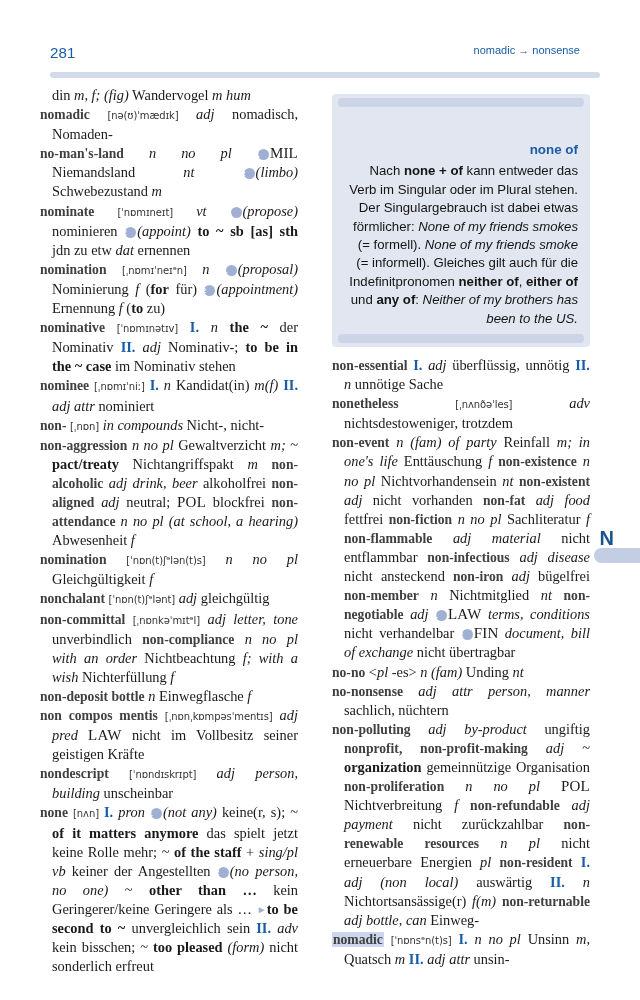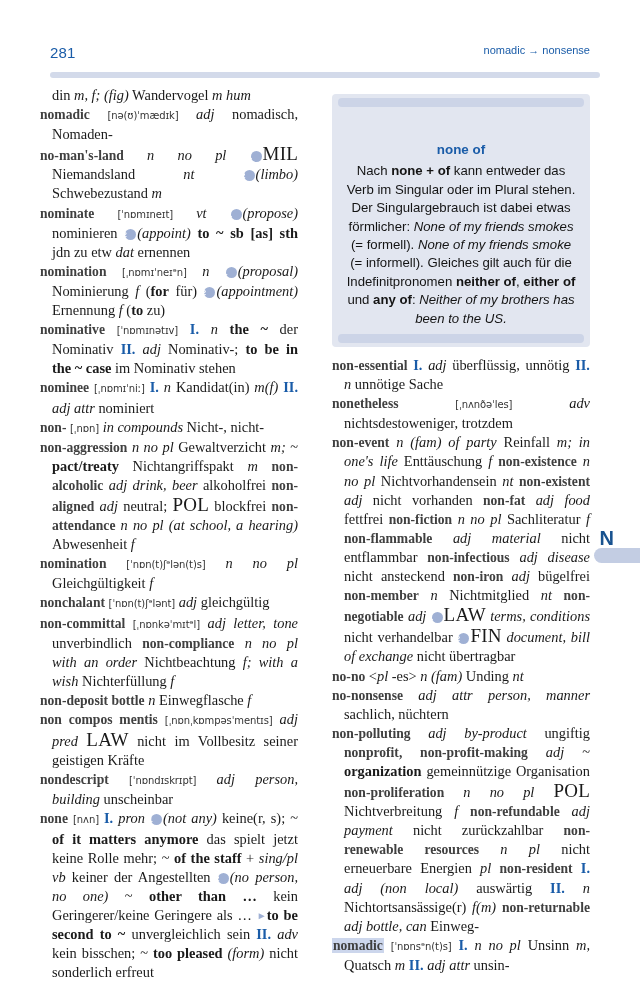--- a/index.html
+++ b/index.html
@@ -13,21 +13,21 @@
     position: relative;
     overflow: hidden;
     font-family: "Liberation Serif", serif;
     color: #1a1a1a;
   }
 
   
   #page-header {
     position: absolute;
     left: 50px;
-    right: 50px;
+    right: 60px;
     top: 44px;
     height: 26px;
   }
   #page-number {
     position: absolute;
     left: 0;
     top: 0;
     font-family: "Liberation Sans", sans-serif;
     font-size: 15px;
     color: #1a5ca8;
@@ -84,21 +84,21 @@
     font-weight: bold;
   }
   .ipa {
     font-family: "DejaVu Sans", sans-serif;
     font-size: 10px;
     color: #333;
     letter-spacing: -0.1px;
   }
   .sc {           
     font-variant: small-caps;
-    font-size: 19px;
+    font-size: 15px;
     letter-spacing: 0.2px;
   }
   .num {          
     display: inline-block;
     width: 11px;
     height: 11px;
     line-height: 11px;
     border-radius: 50%;
     background: #9fb0d4;
     color: #ffffff;
@@ -143,21 +143,21 @@
     background: #ccd4e7;
     border-radius: 4px;
     margin: 4px 6px;
   }
   #info-box-body {
     font-family: "Liberation Sans", sans-serif;
     font-size: 13.2px;
     line-height: 18.4px;
     padding: 2px 12px 2px 12px;
     color: #141414;
-    text-align: center;
+    text-align: right;
     margin-top: 32px;
   }
   #info-box-title {
     font-family: "Liberation Sans", sans-serif;
     font-weight: bold;
     color: #1a5ca8;
     font-size: 13.4px;
     margin-bottom: 3px;
   }
 

